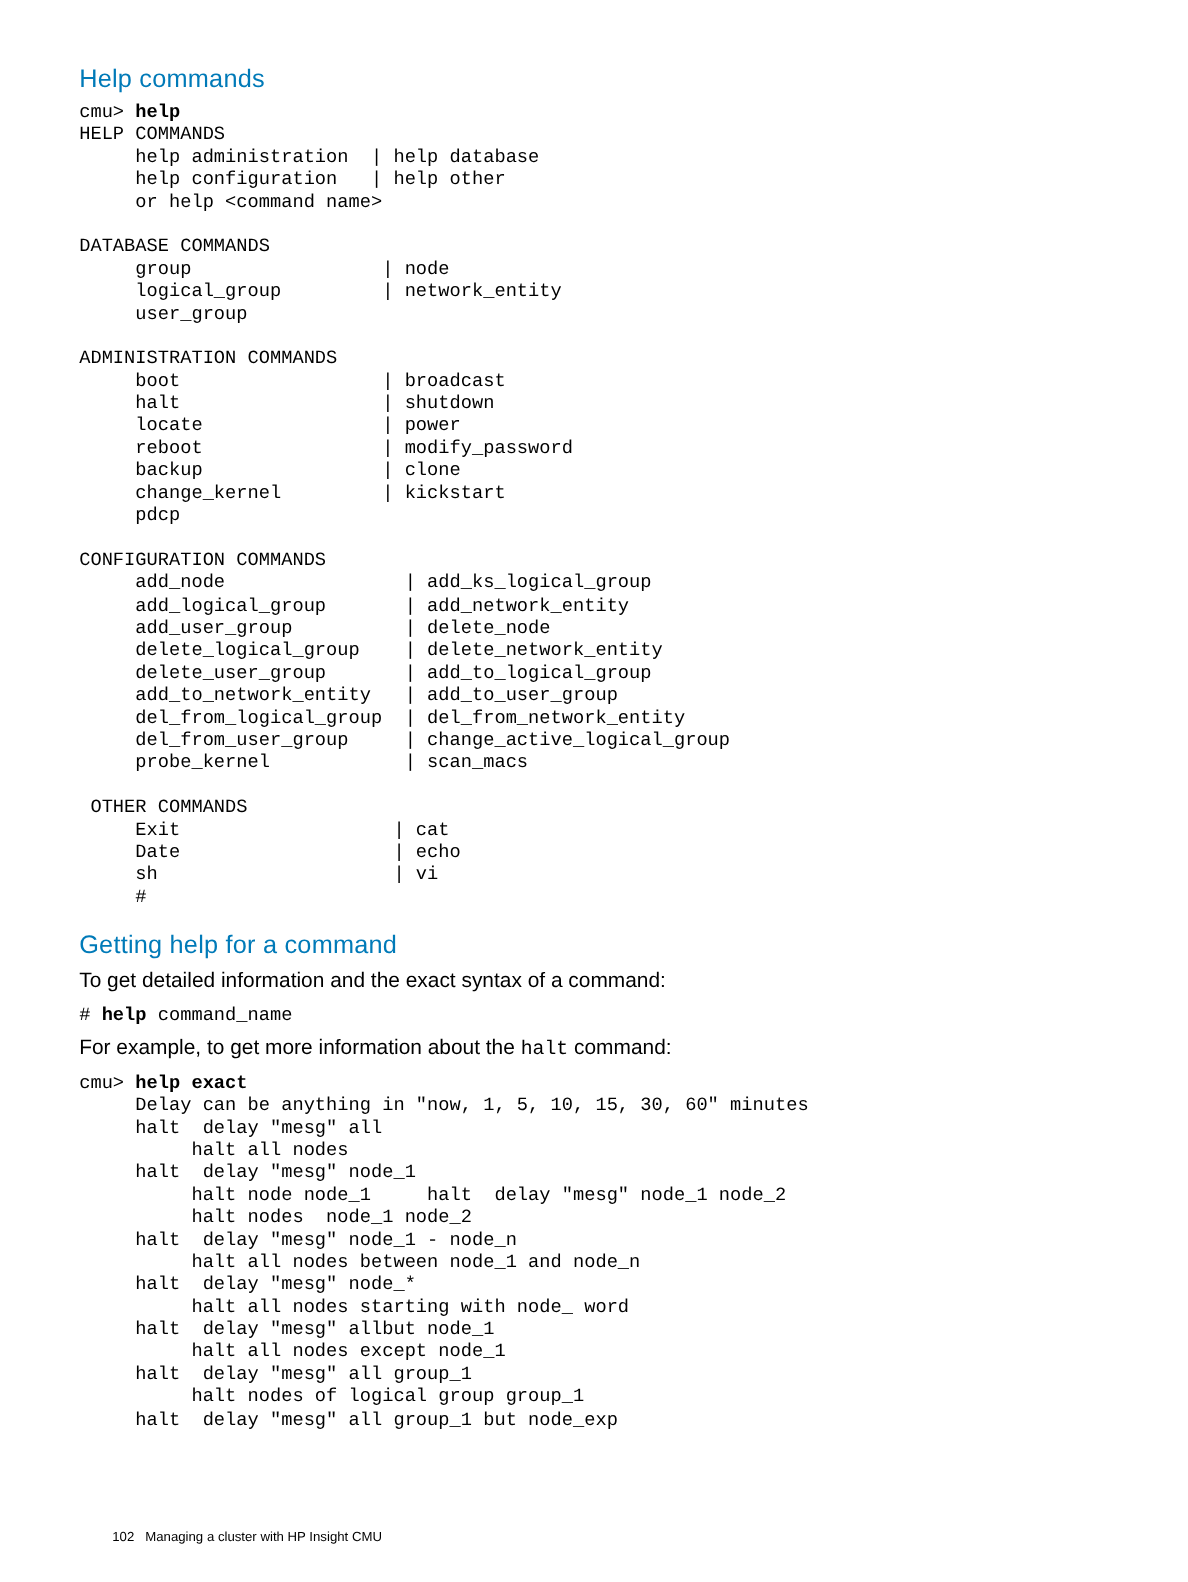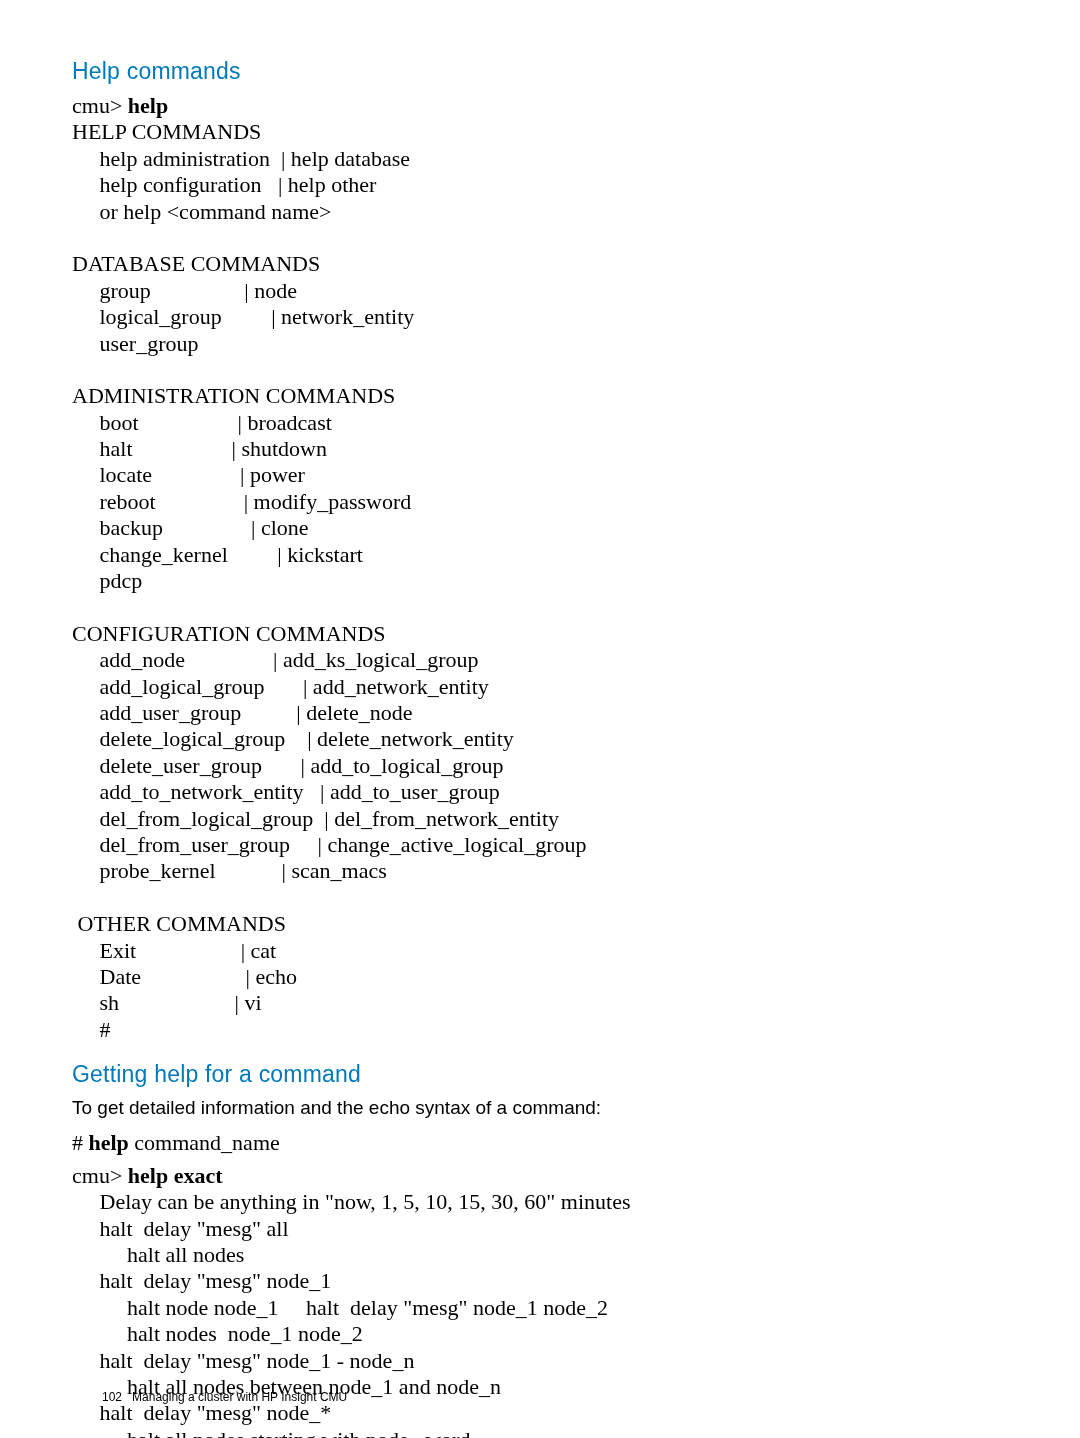--- a/index.html
+++ b/index.html
@@ -30,22 +30,22 @@
     line-height: 1.28;
     margin: 0 0 10px 0;
     font-weight: 300;
     color: #000;
   }
   code.inline, span.mono {
     font-family: "Courier New", Courier, monospace;
     font-size: 18px;
   }
   pre.block {
-    font-family: Liberation Serif, serif;
-    font-size: 22px;
+    font-family: Liberation Mono, monospace;
+    font-size: 17px;
     line-height: 1.20;
     white-space: pre;
     margin: 4px 0 18px 0;
   }
   pre.block b { font-weight: bold; }
   .footer {
     position: absolute;
     left: 102px;
     bottom: 34px;
     font-family: "Futura","Trebuchet MS","Arial",sans-serif;
@@ -95,24 +95,27 @@
      probe_kernel            | scan_macs
 
  OTHER COMMANDS
      Exit                   | cat
      Date                   | echo
      sh                     | vi
      #</span></pre>
 
   <h3 class="section">Getting help for a command</h3>
 
-  <p class="body">To get detailed information and the echo syntax of a command:</p>
+  <p class="body">To get detailed information and the exact syntax of a command:</p>
 
   <pre class="block" style="margin:2px 0 6px 0;"><span># </span><b>help</b><span> command_name</span></pre>
 
+  <p class="body">
+    <span>For example, to get more information about the </span><code class="inline">halt</code><span> command:</span>
+  </p>
 
   <pre class="block"><span>cmu&gt; </span><b>help exact</b>
 <span>     Delay can be anything in "now, 1, 5, 10, 15, 30, 60" minutes
      halt  delay "mesg" all
           halt all nodes
      halt  delay "mesg" node_1
           halt node node_1     halt  delay "mesg" node_1 node_2
           halt nodes  node_1 node_2
      halt  delay "mesg" node_1 - node_n
           halt all nodes between node_1 and node_n

